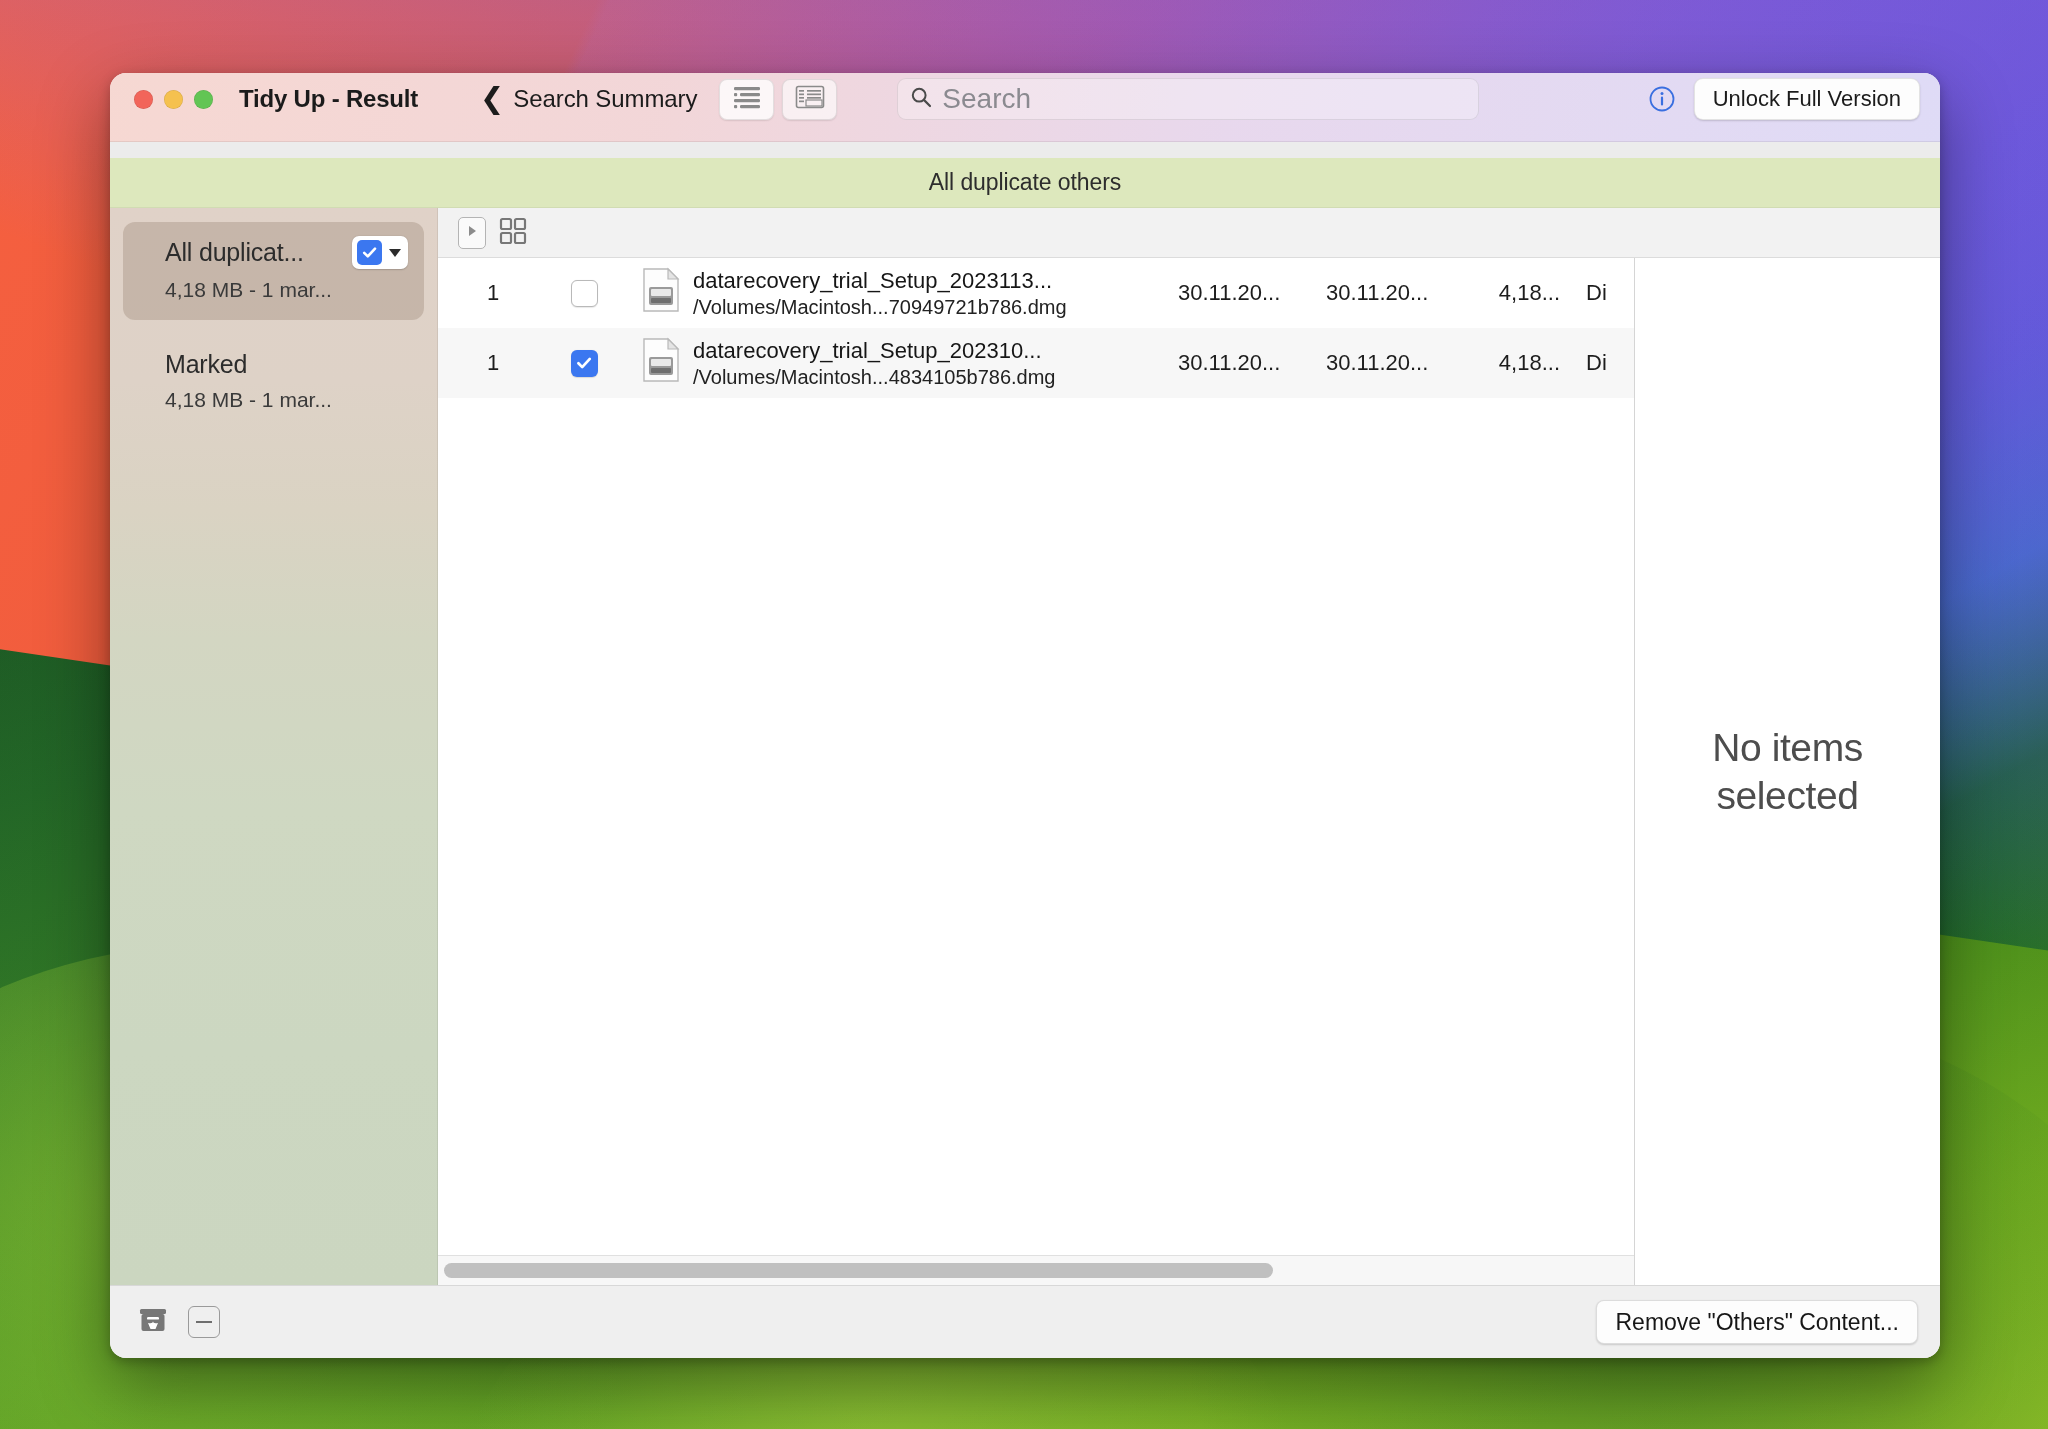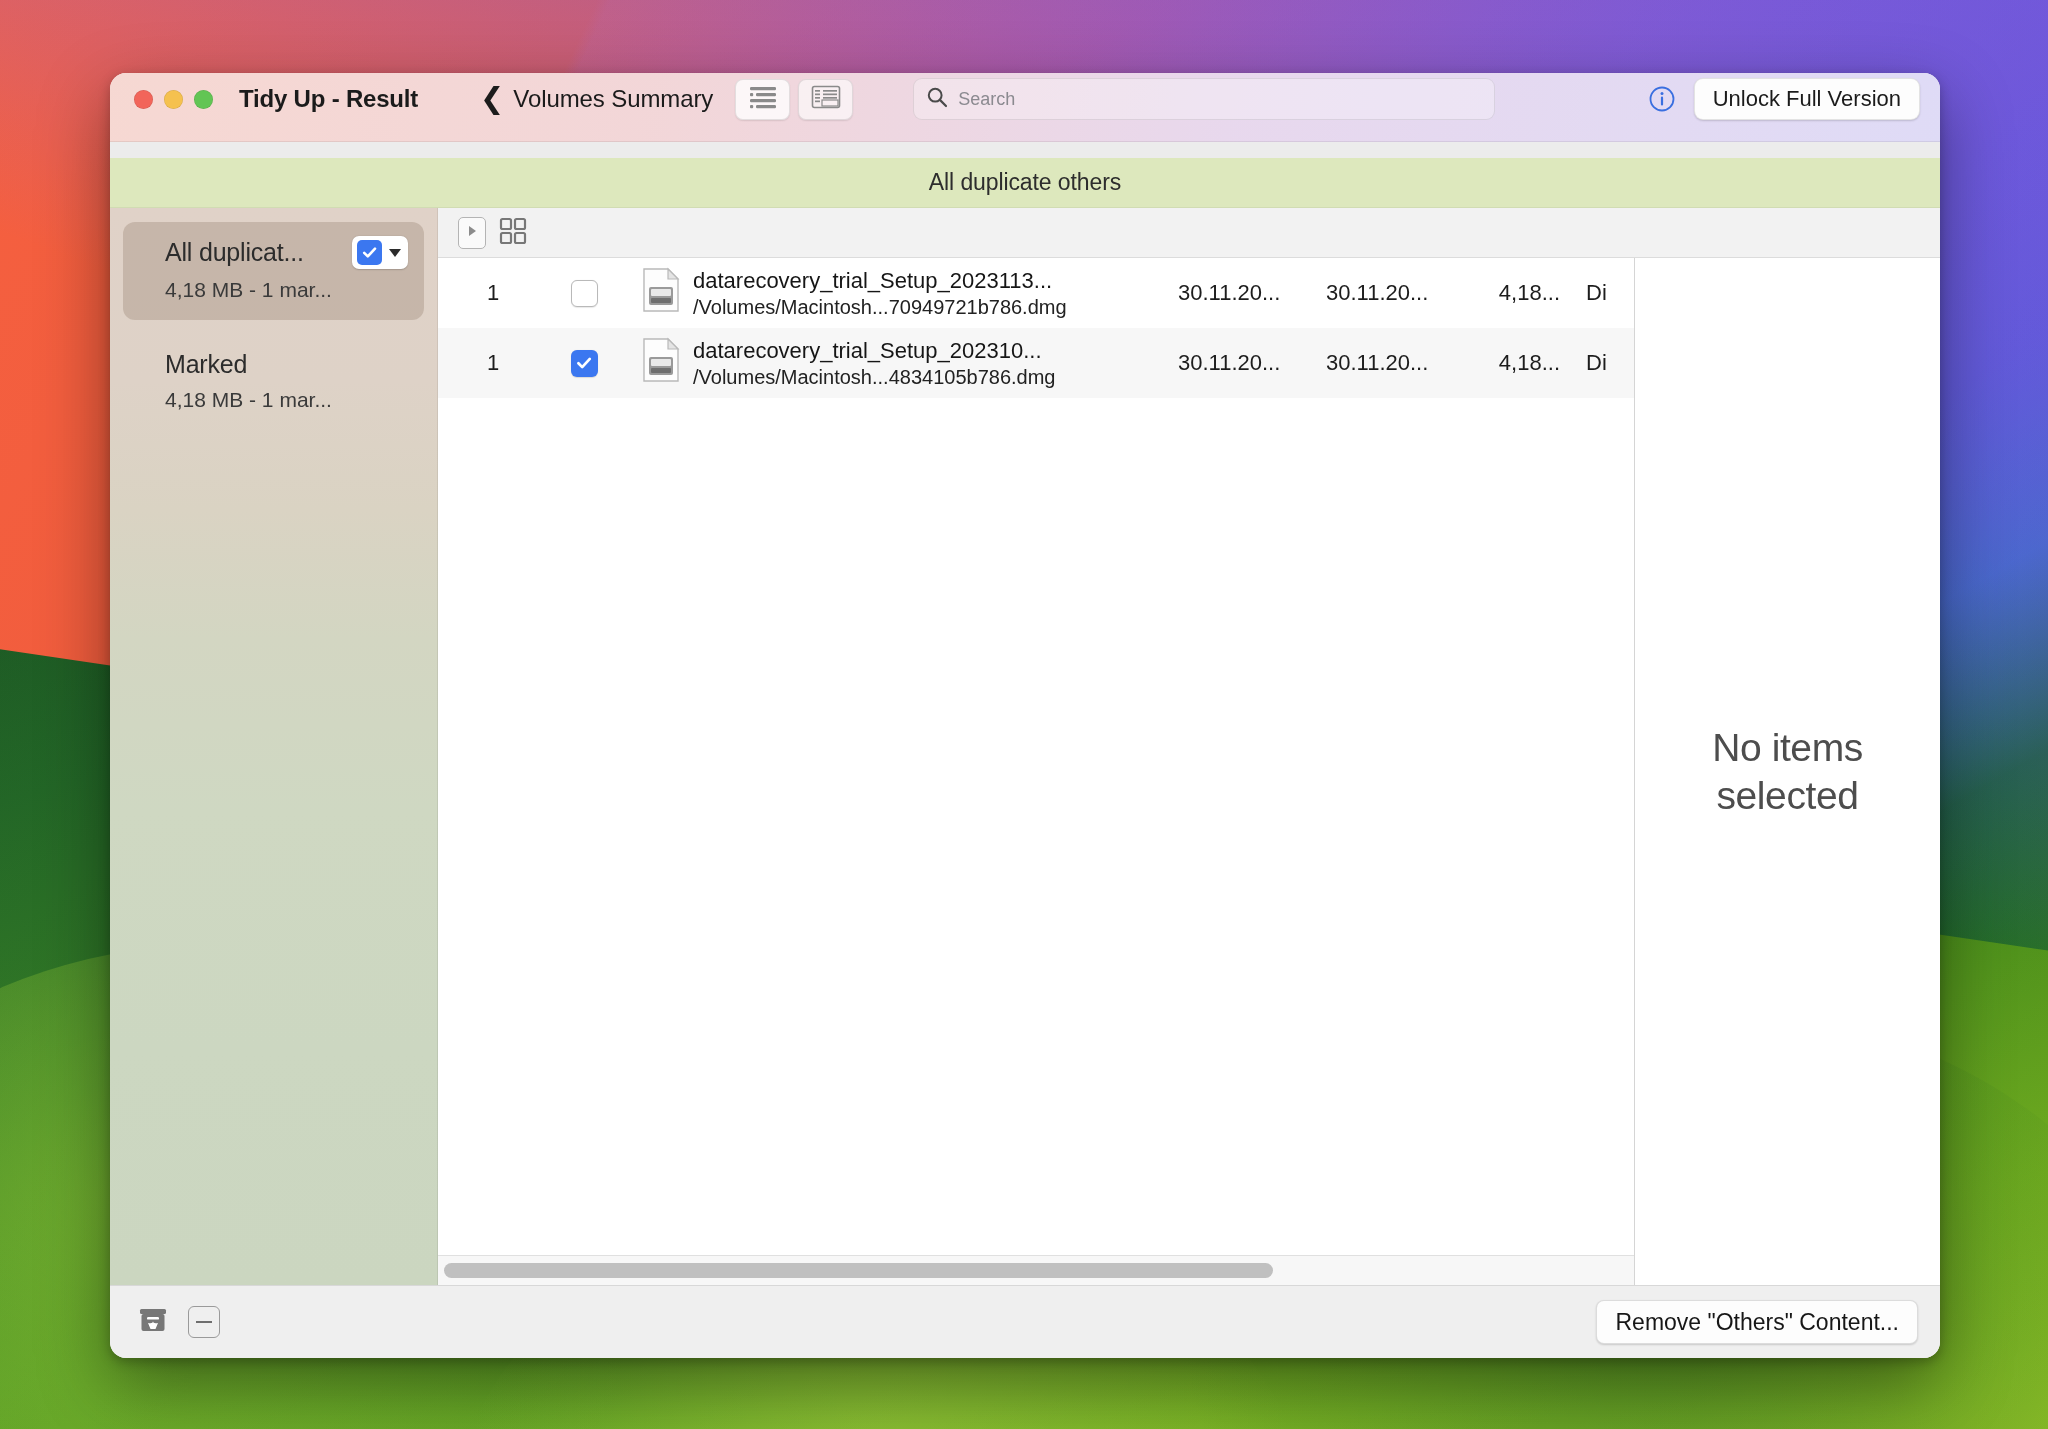--- a/index.html
+++ b/index.html
@@ -163,21 +163,21 @@
     background: rgba(255,255,255,0.30);
     border: 1px solid rgba(0,0,0,0.085);
     display: flex;
     align-items: center;
     padding: 0 12px;
     gap: 10px;
   }
   #search-input {
     border: 0; outline: 0; background: transparent;
     font-family: "Liberation Sans", sans-serif;
-    font-size: 18px;
+    font-size: 28px;
     color: #3a3a3a;
     width: 100%;
   }
   #search-input::placeholder { color: #8b8a90; }
 
   #tb-right {
     margin-left: auto;
     display: flex;
     align-items: center;
     gap: 18px;
@@ -493,21 +493,21 @@
       <div class="traffic">
         <div class="light red"></div>
         <div class="light yellow"></div>
         <div class="light green"></div>
       </div>
 
       <div id="win-title">Tidy Up - Result</div>
 
       <div id="back-group">
         <span id="back-chevron">❮</span>
-        <span id="back-label">Volumes Summary</span>
+        <span id="back-label">Search Summary</span>
       </div>
 
       <div class="seg-group">
         <div class="seg-btn active">
           <span>
             <svg width="30" height="24" viewBox="0 0 30 24">
               <rect x="2" y="2" width="26" height="3.2" rx="1.2" fill="#8a8a8a"></rect>
               <rect x="2" y="8" width="3.2" height="3.2" rx="1" fill="#8a8a8a"></rect>
               <rect x="8" y="8" width="20" height="3.2" rx="1.2" fill="#8a8a8a"></rect>
               <rect x="2" y="14" width="26" height="3.2" rx="1.2" fill="#8a8a8a"></rect>

